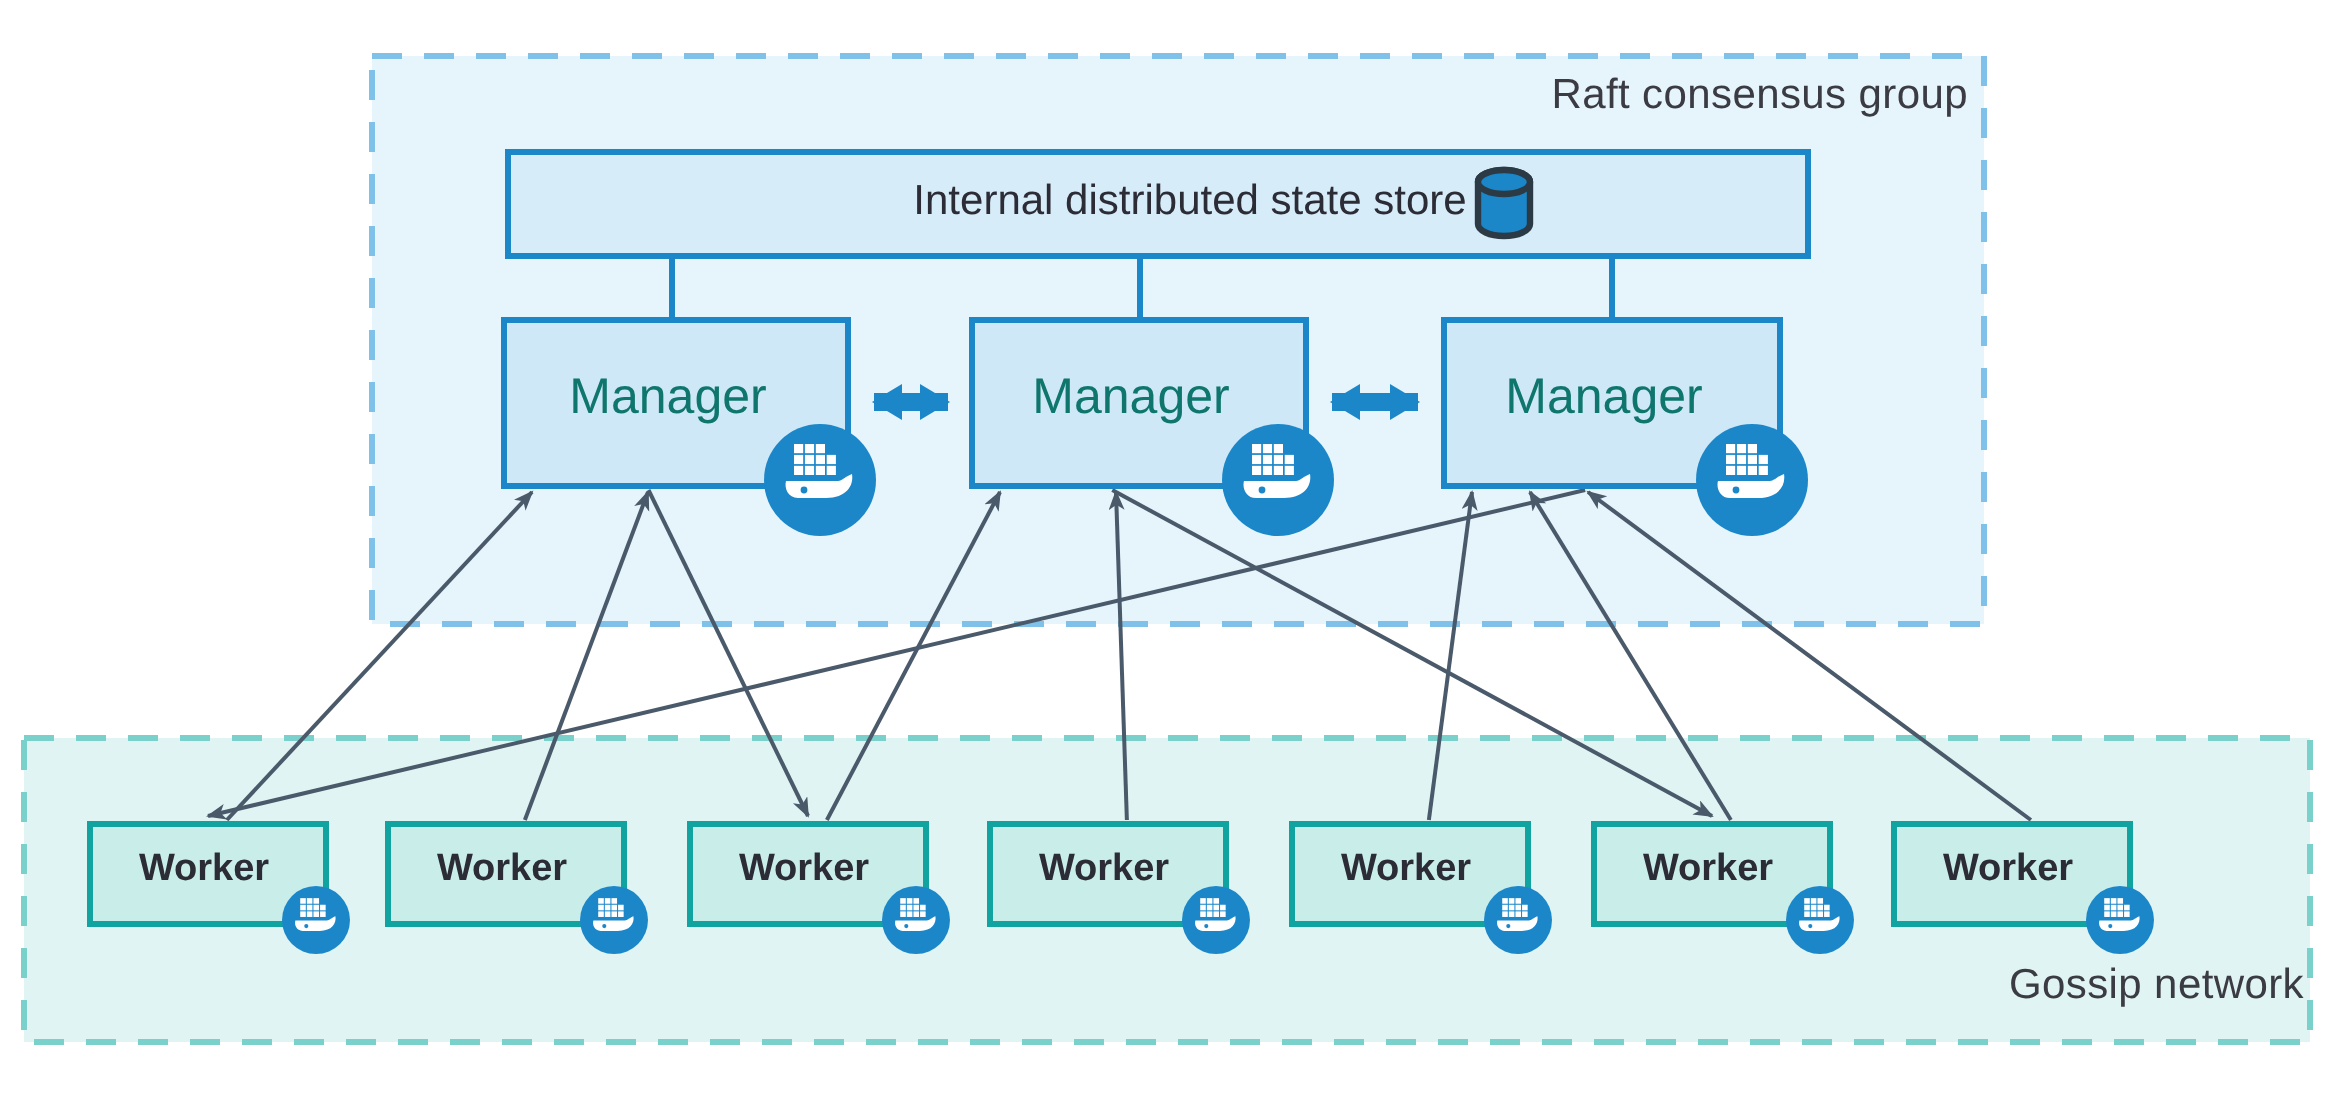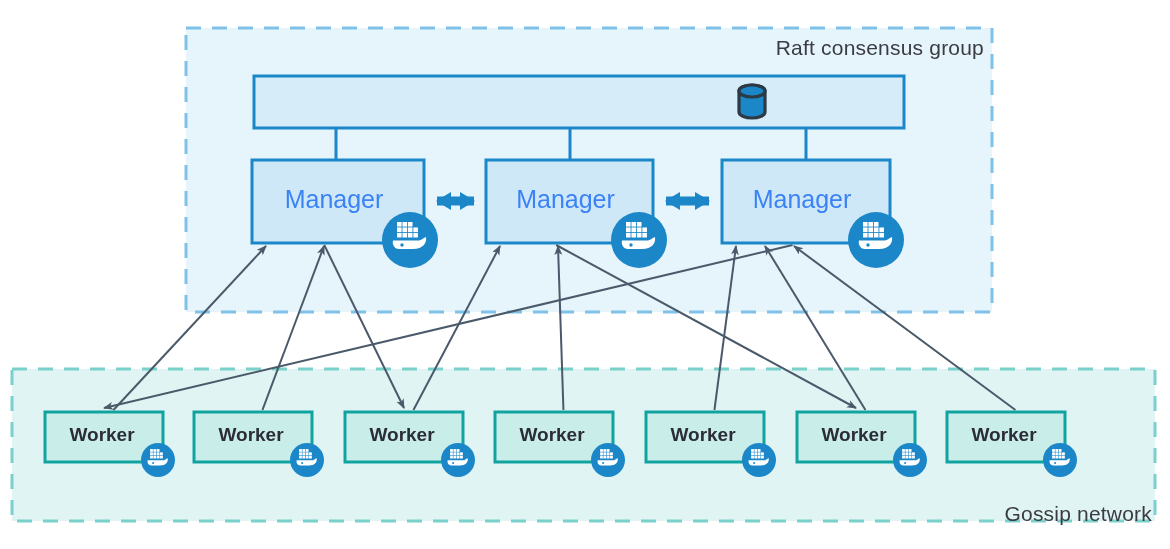--- a/index.html
+++ b/index.html
@@ -31,27 +31,27 @@
     color: #3b3b44;
     white-space: nowrap;
     letter-spacing: 0.2px;
   }
   #raft-label {
     right: 186px;
     top: 36px;
   }
   #gossip-label {
     right: 18px;
-    top: 502px;
+    top: 481px;
     text-align: center;
   }
   .node-label {
     position: absolute;
     font-size: 25px;
-    color: #3b82f6;
+    color: #0f766e;
     white-space: nowrap;
     pointer-events: none;
   }
   .worker-label {
     position: absolute;
     font-size: 19px;
     color: #2c2c36;
     white-space: nowrap;
     pointer-events: none;
     font-weight: bold;
@@ -351,20 +351,21 @@
         C1050.2857142857142,465.4642857142857 1049.0714285714287,462.42857142857144 1049.6785714285713,460.30357142857144 Z" fill="#ffffff"></path>
           <circle cx="1055.142857142857" cy="463.0357142857143" r="1.032142857142857" fill="#1b87c9"></circle>
         </g>
       </g>
   </svg>
 
   <div class="zone-label" id="raft-label">Raft consensus group</div>
 
   <div class="zone-label" id="gossip-label">Gossip network</div>
 
+  <div id="store-label" style="left: 595px; top: 89px; transform: translate(-50%, 0px);">Internal distributed state store</div>
 
   <div id="text-layer">
       <div class="node-label" style="left: 334px; top: 198.5px; transform: translate(-50%, -50%);">Manager</div>
       <div class="node-label" style="left: 565.5px; top: 198.5px; transform: translate(-50%, -50%);">Manager</div>
       <div class="node-label" style="left: 802px; top: 198.5px; transform: translate(-50%, -50%);">Manager</div>
       <div class="worker-label" style="left: 102px; top: 435px; transform: translate(-50%, -50%);">Worker</div>
       <div class="worker-label" style="left: 251px; top: 435px; transform: translate(-50%, -50%);">Worker</div>
       <div class="worker-label" style="left: 402px; top: 435px; transform: translate(-50%, -50%);">Worker</div>
       <div class="worker-label" style="left: 552px; top: 435px; transform: translate(-50%, -50%);">Worker</div>
       <div class="worker-label" style="left: 703px; top: 435px; transform: translate(-50%, -50%);">Worker</div>

